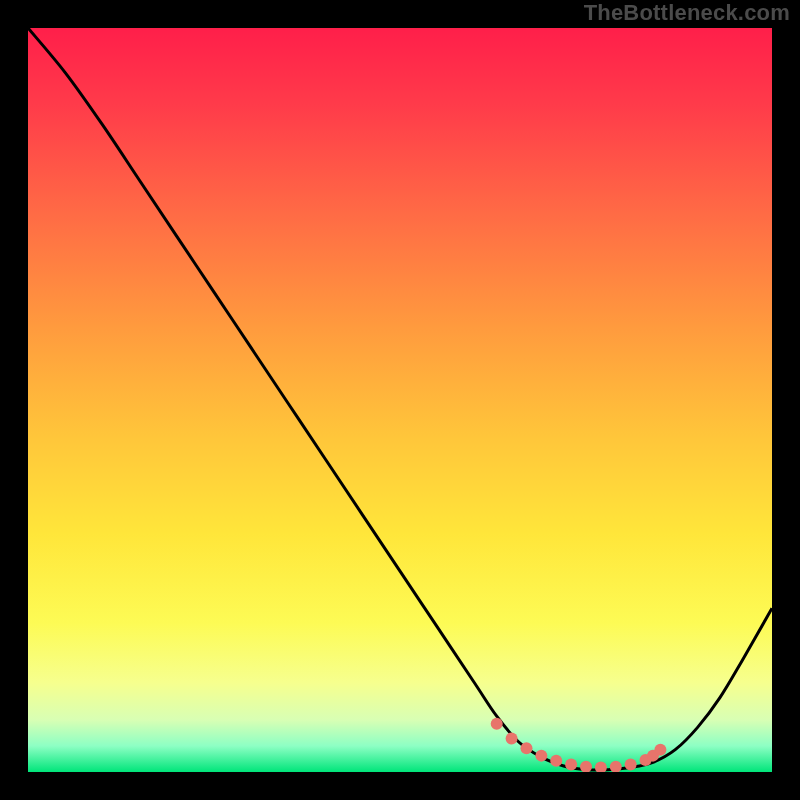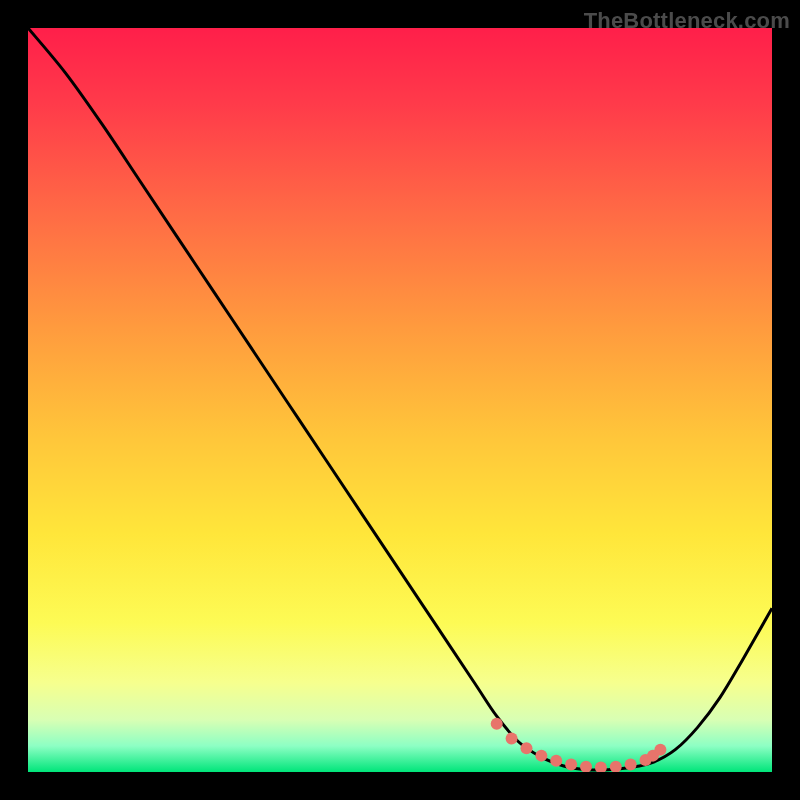--- a/index.html
+++ b/index.html
@@ -12,21 +12,21 @@
     font-family: Arial, Helvetica, sans-serif;
   }
   .frame {
     position: relative;
     width: 800px;
     height: 800px;
     background: #000;
   }
   .watermark {
     position: absolute;
-    top: 8px;
+    top: 0;
     right: 10px;
     color: #4b4b4b;
     font-size: 22px;
     font-weight: 600;
     letter-spacing: 0.2px;
     z-index: 20;
   }
   .plot-area {
     position: absolute;
     left: 28px;

